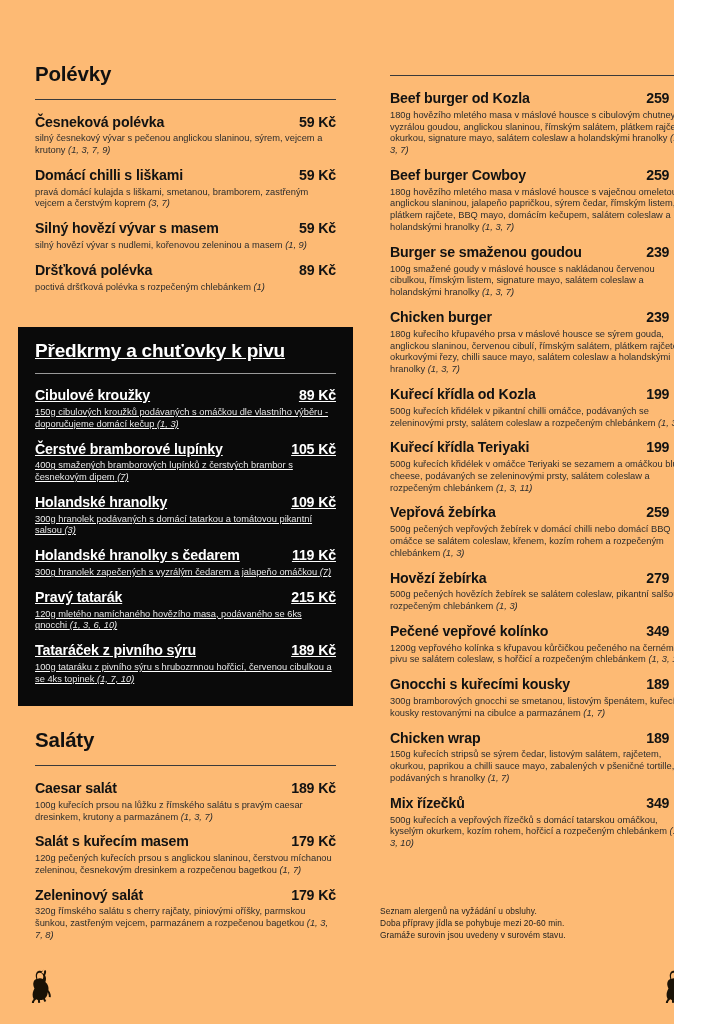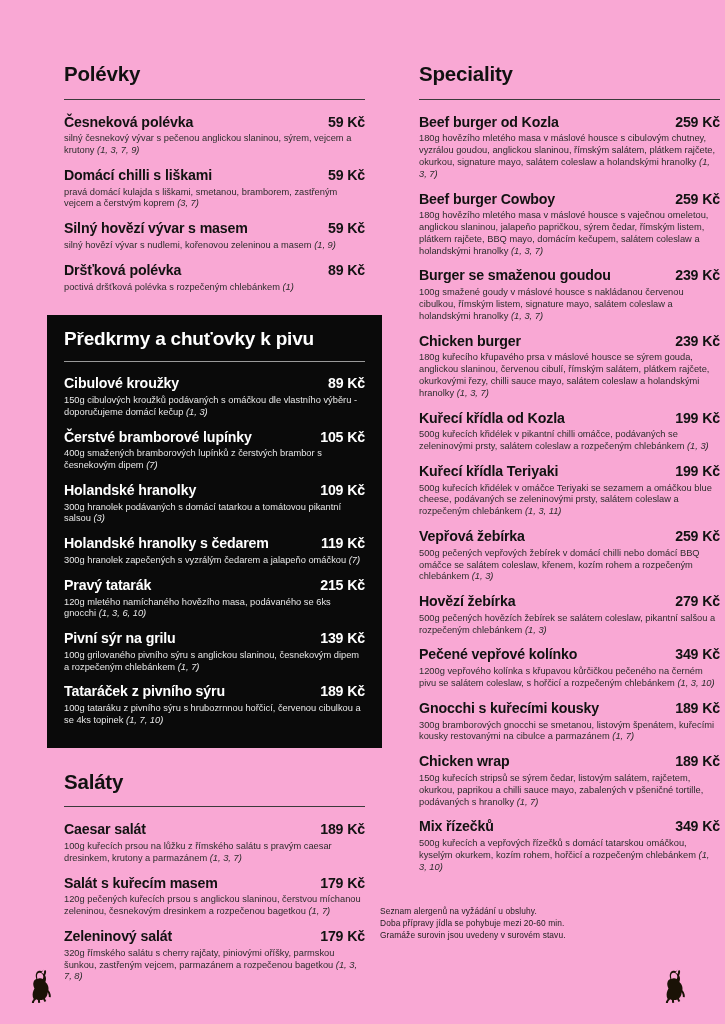--- a/index.html
+++ b/index.html
@@ -7,25 +7,24 @@
   html, body {
     width:725px;
     height:1024px;
     background:#ffffff;
     font-family:"Liberation Sans", sans-serif;
     -webkit-font-smoothing:antialiased;
   }
 
   .page {
     position:relative;
-    width:725px;
+    width:674px;
     height:1024px;
-    background:#f9a8d4;
+    background:#fdba74;
     overflow:hidden;
-    padding-left:29px;
   }
 
   
   .columns {
     display:flex;
     padding:62px 18px 0 18px;
     gap:20px;
   }
   .col { width:335px; flex:0 0 335px; }
 
@@ -75,22 +74,23 @@
     line-height:1.27;
     margin-top:2px;
     max-width:300px;
   }
   .item-desc .alg { font-style:italic; }
 
   
   .section.dark {
     background:#0a0a0a;
     color:#ffffff;
-    margin:22px 0 22px 0;
+    margin:34px 0 22px 0;
     padding:13px 0 11px 0;
+    text-decoration:underline;
   }
   .section.dark .section-title { color:#ffffff; font-size:19px; }
   .section.dark .section-rule { background:#9a9a9a; margin:11px 17px 13px 17px; }
   .section.dark .item-name,
   .section.dark .item-price { color:#ffffff; }
   .section.dark .item-desc { color:#e7e7e7; }
 
   
   .footer-note {
     position:absolute;
@@ -184,27 +184,20 @@
           </div>
           <div class="item">
             <div class="item-head">
               <div class="item-name">Pravý tatarák</div>
               <div class="item-price">215 Kč</div>
             </div>
             <div class="item-desc"><span>120g mletého namíchaného hovězího masa, podávaného se 6ks gnocchi</span> <span class="alg">(1, 3, 6, 10)</span></div>
           </div>
           <div class="item">
             <div class="item-head">
-              <div class="item-name">Pivní sýr na grilu</div>
-              <div class="item-price">139 Kč</div>
-            </div>
-            <div class="item-desc"><span>100g grilovaného pivního sýru s anglickou slaninou, česnekovým dipem a rozpečeným chlebánkem</span> <span class="alg">(1, 7)</span></div>
-          </div>
-          <div class="item">
-            <div class="item-head">
               <div class="item-name">Tataráček z pivního sýru</div>
               <div class="item-price">189 Kč</div>
             </div>
             <div class="item-desc"><span>100g tataráku z pivního sýru s hrubozrnnou hořčicí, červenou cibulkou a se 4ks topinek</span> <span class="alg">(1, 7, 10)</span></div>
           </div>
         </div>
         <div class="section">
           <div class="section-title">Saláty</div>
           <div class="section-rule"></div>
           <div class="item">
@@ -225,21 +218,20 @@
             <div class="item-head">
               <div class="item-name">Zeleninový salát</div>
               <div class="item-price">179 Kč</div>
             </div>
             <div class="item-desc"><span>320g římského salátu s cherry rajčaty, piniovými oříšky, parmskou šunkou, zastřeným vejcem, parmazánem a rozpečenou bagetkou</span> <span class="alg">(1, 3, 7, 8)</span></div>
           </div>
         </div>
       </div>
     <div class="col" id="right-column">
         <div class="section">
-          <div class="section-title">Speciality</div>
           <div class="section-rule"></div>
           <div class="item">
             <div class="item-head">
               <div class="item-name">Beef burger od Kozla</div>
               <div class="item-price">259 Kč</div>
             </div>
             <div class="item-desc"><span>180g hovězího mletého masa v máslové housce s cibulovým chutney, vyzrálou goudou, anglickou slaninou, římským salátem, plátkem rajčete, okurkou, signature mayo, salátem coleslaw a holandskými hranolky</span> <span class="alg">(1, 3, 7)</span></div>
           </div>
           <div class="item">
             <div class="item-head">

